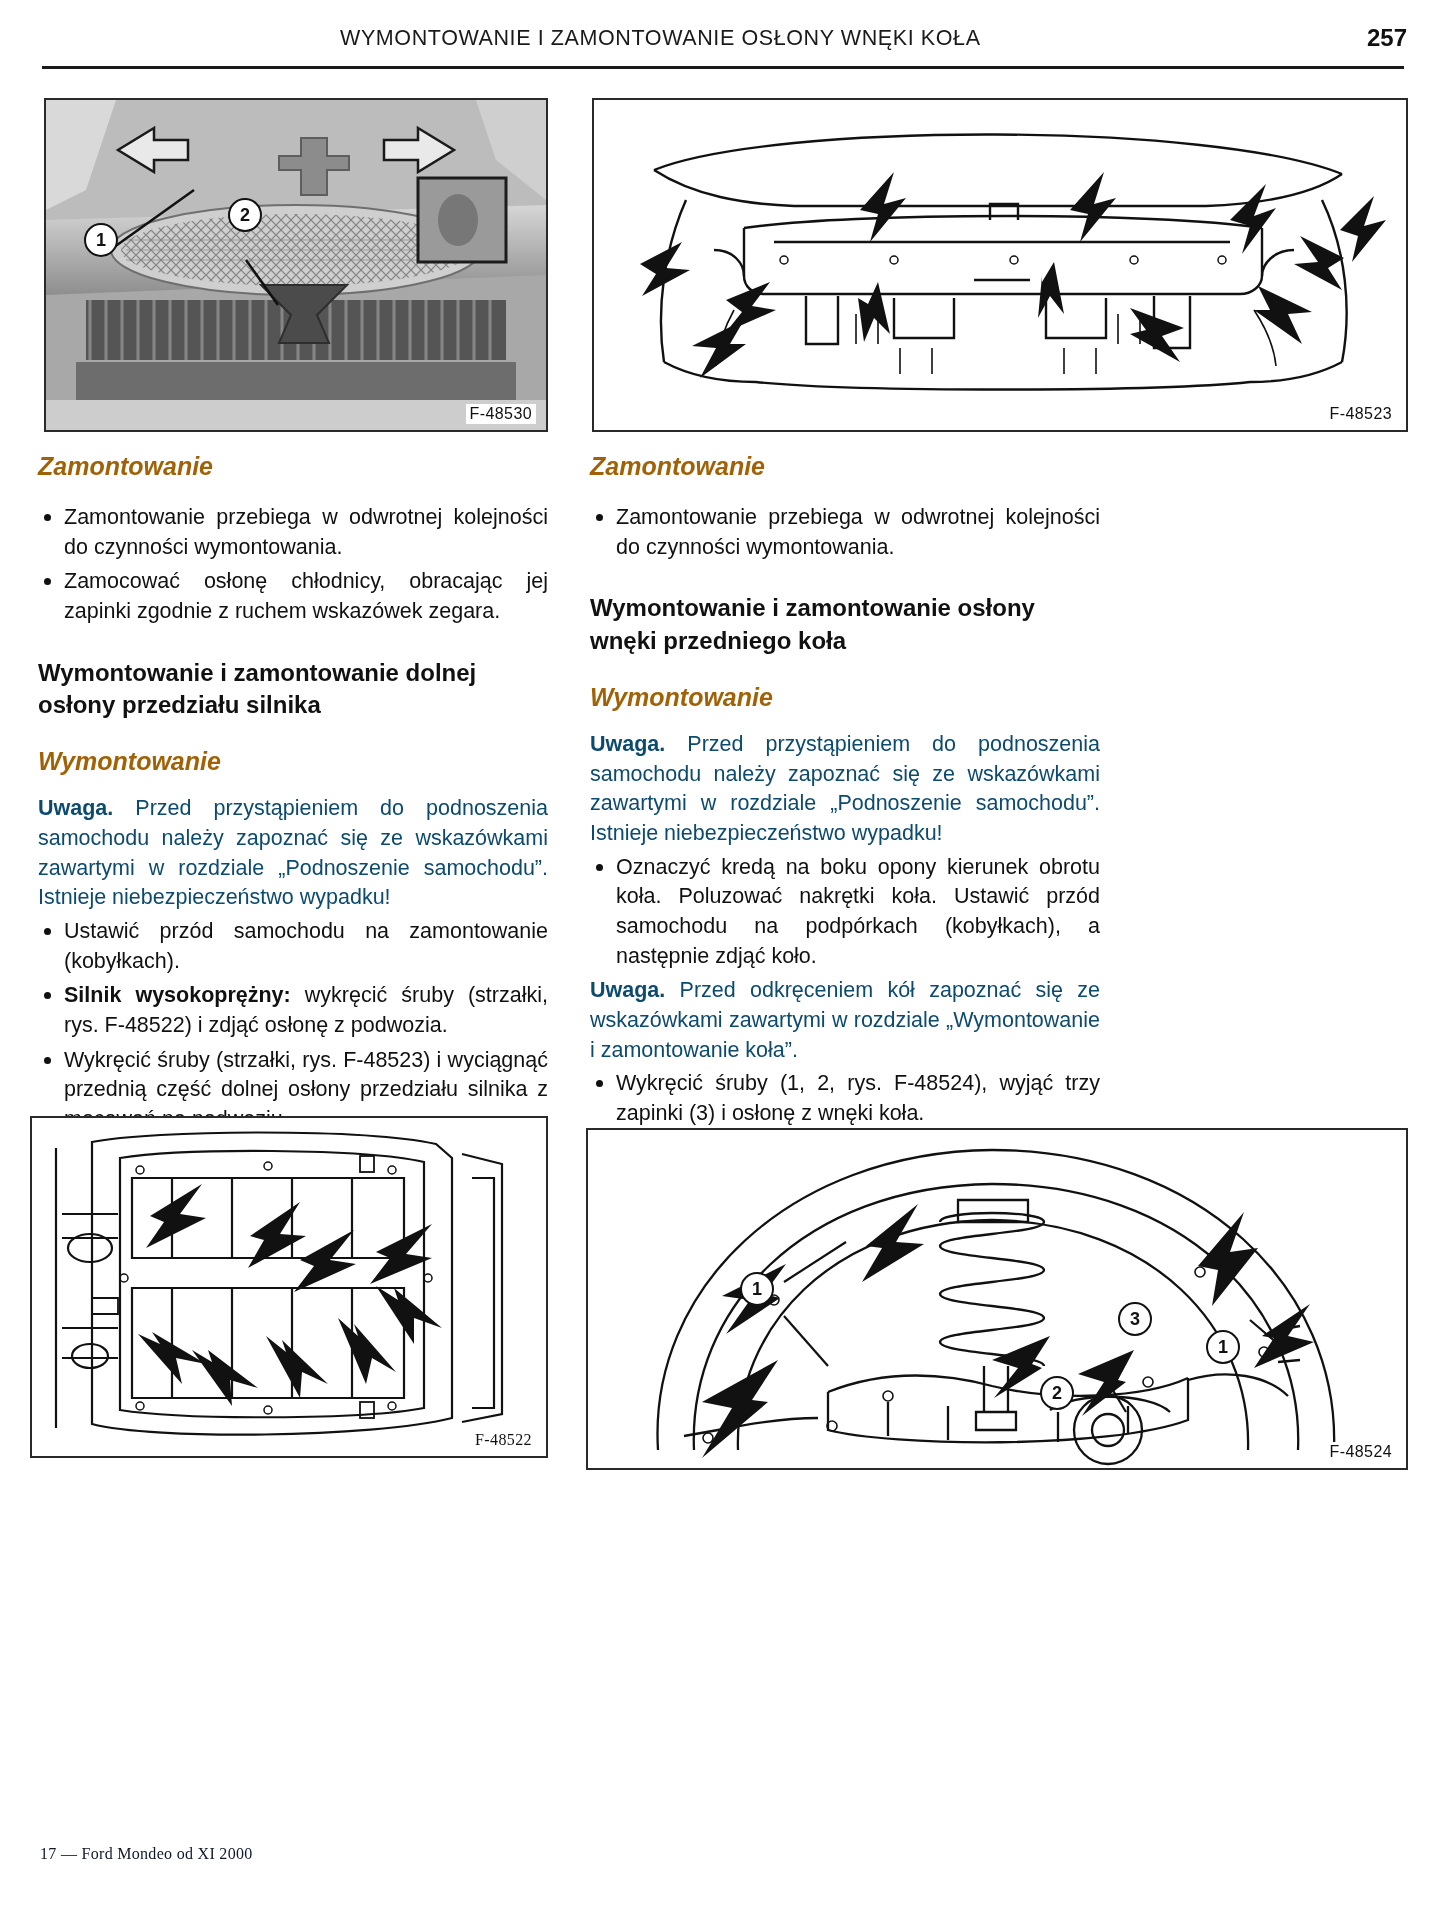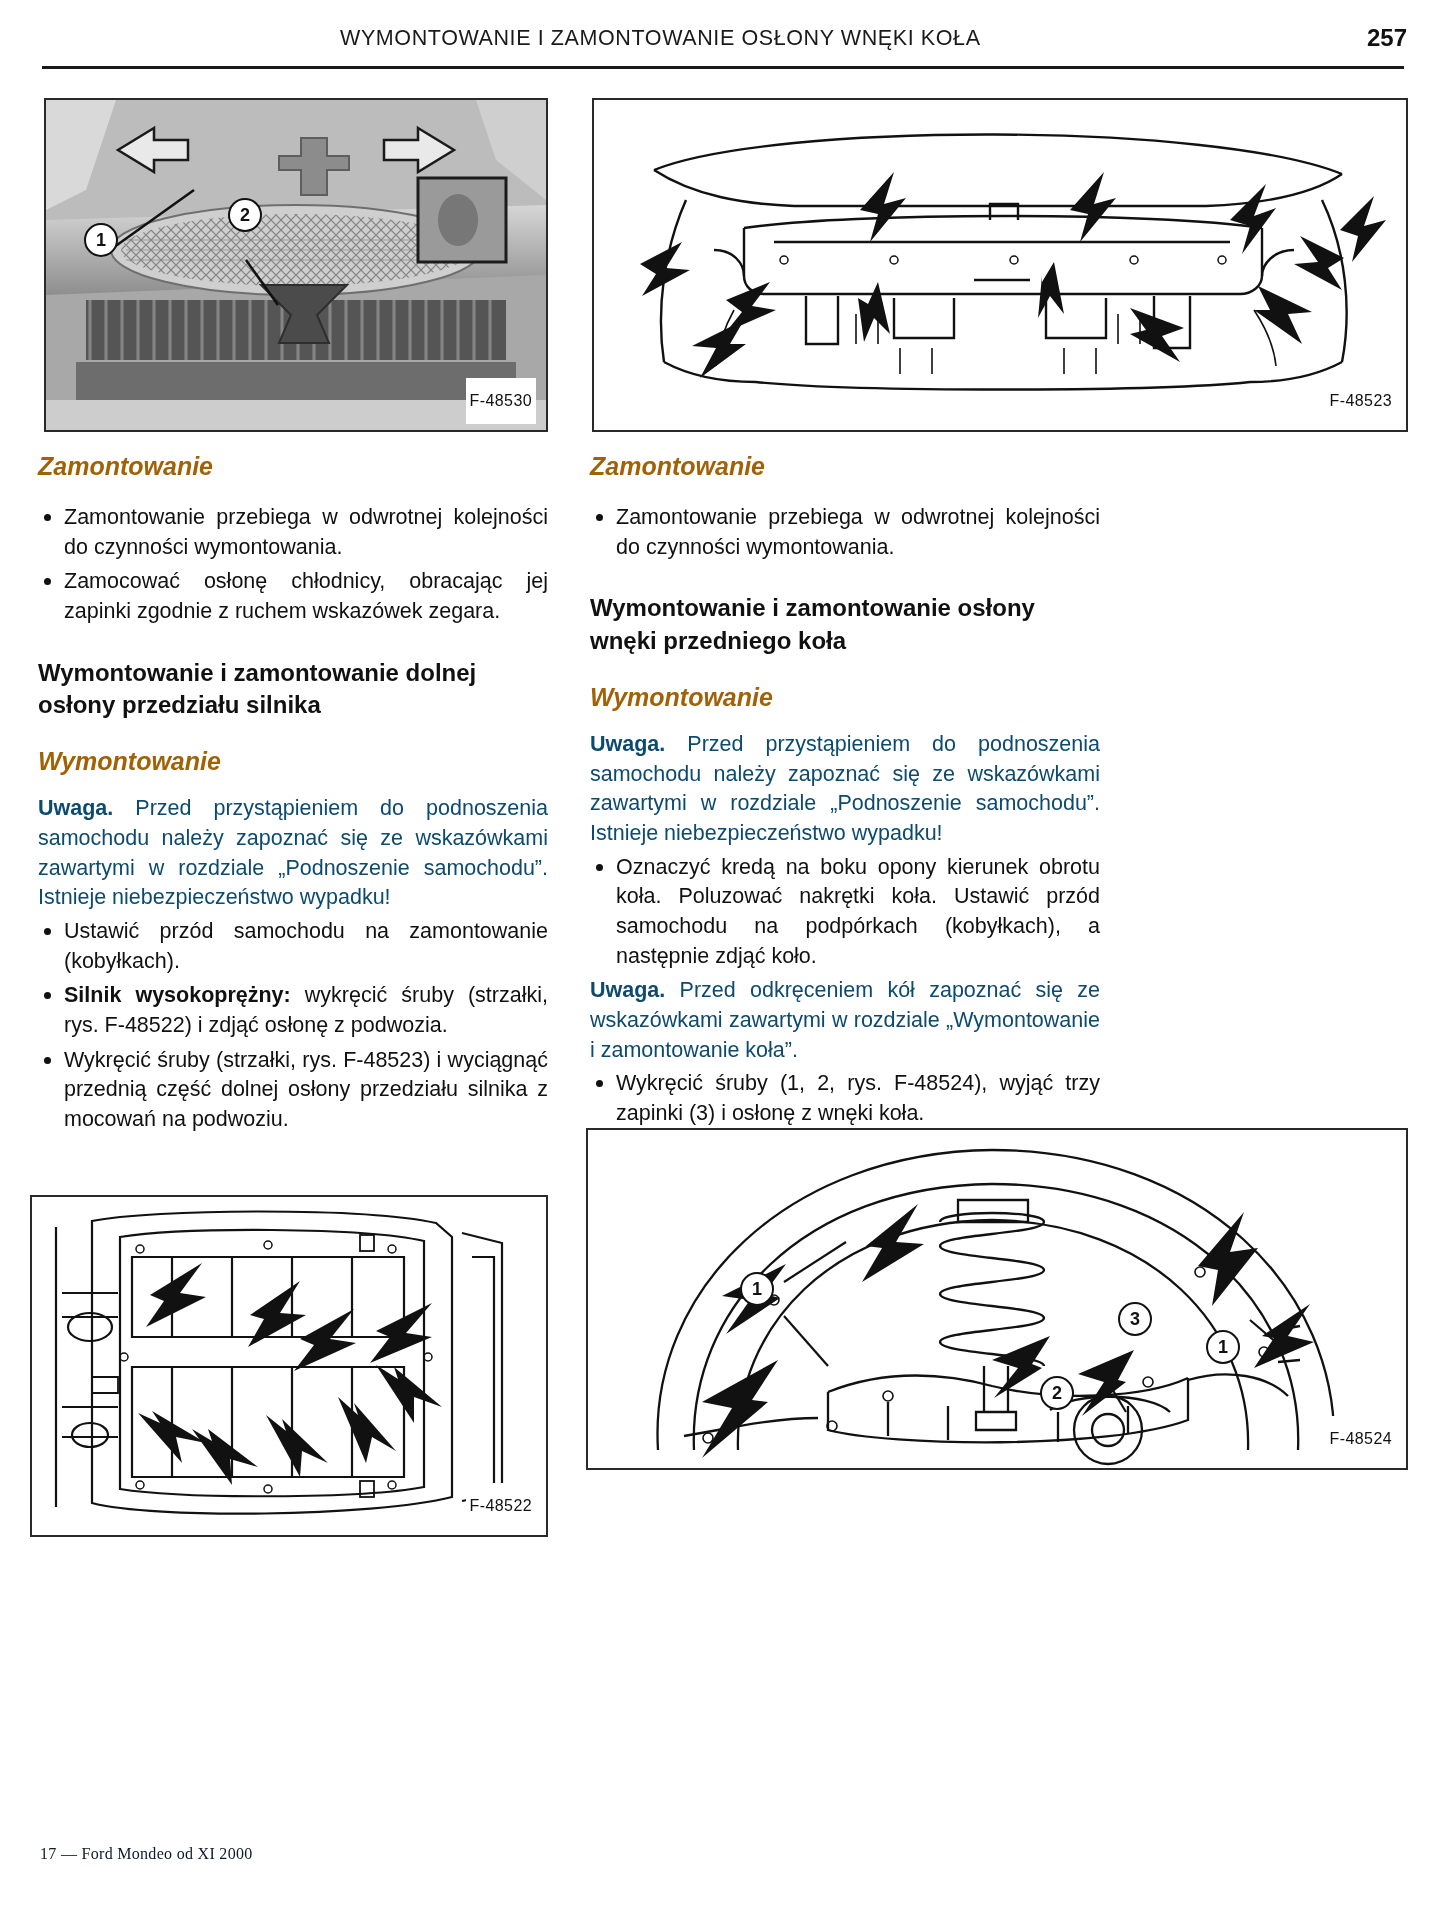--- a/index.html
+++ b/index.html
@@ -62,33 +62,34 @@
     position: absolute;
     right: 10px;
     bottom: 6px;
     font-size: 16px;
     letter-spacing: 0.4px;
     color: #111;
     background: rgba(255,255,255,0.0);
   }
   .fig-caption.boxed {
     background: #ffffff;
-    padding: 14px 4px;
+    padding: 1px 4px;
   }
   #fig-48530 {
     left: 44px; top: 98px; width: 500px; height: 330px;
     background: linear-gradient(160deg,#d8d8d8 0%, #bdbdbd 30%, #9d9d9d 60%, #8d8d8d 100%);
   }
   #fig-48523 {
     left: 592px; top: 98px; width: 812px; height: 330px;
     background: #ef4444;
   }
   #fig-48522 {
-    left: 30px; top: 1195px; width: 514px; height: 338px;
+    left: 30px; top: 1116px; width: 514px; height: 338px;
     background: #fbfbfb;
+    font-family: Liberation Serif, serif;
   }
   #fig-48524 {
     left: 586px; top: 1128px; width: 818px; height: 338px;
     background: #ffffff;
   }
   .callout {
     position: absolute;
     width: 30px; height: 30px;
     border: 2.5px solid #111;
     border-radius: 50%;

